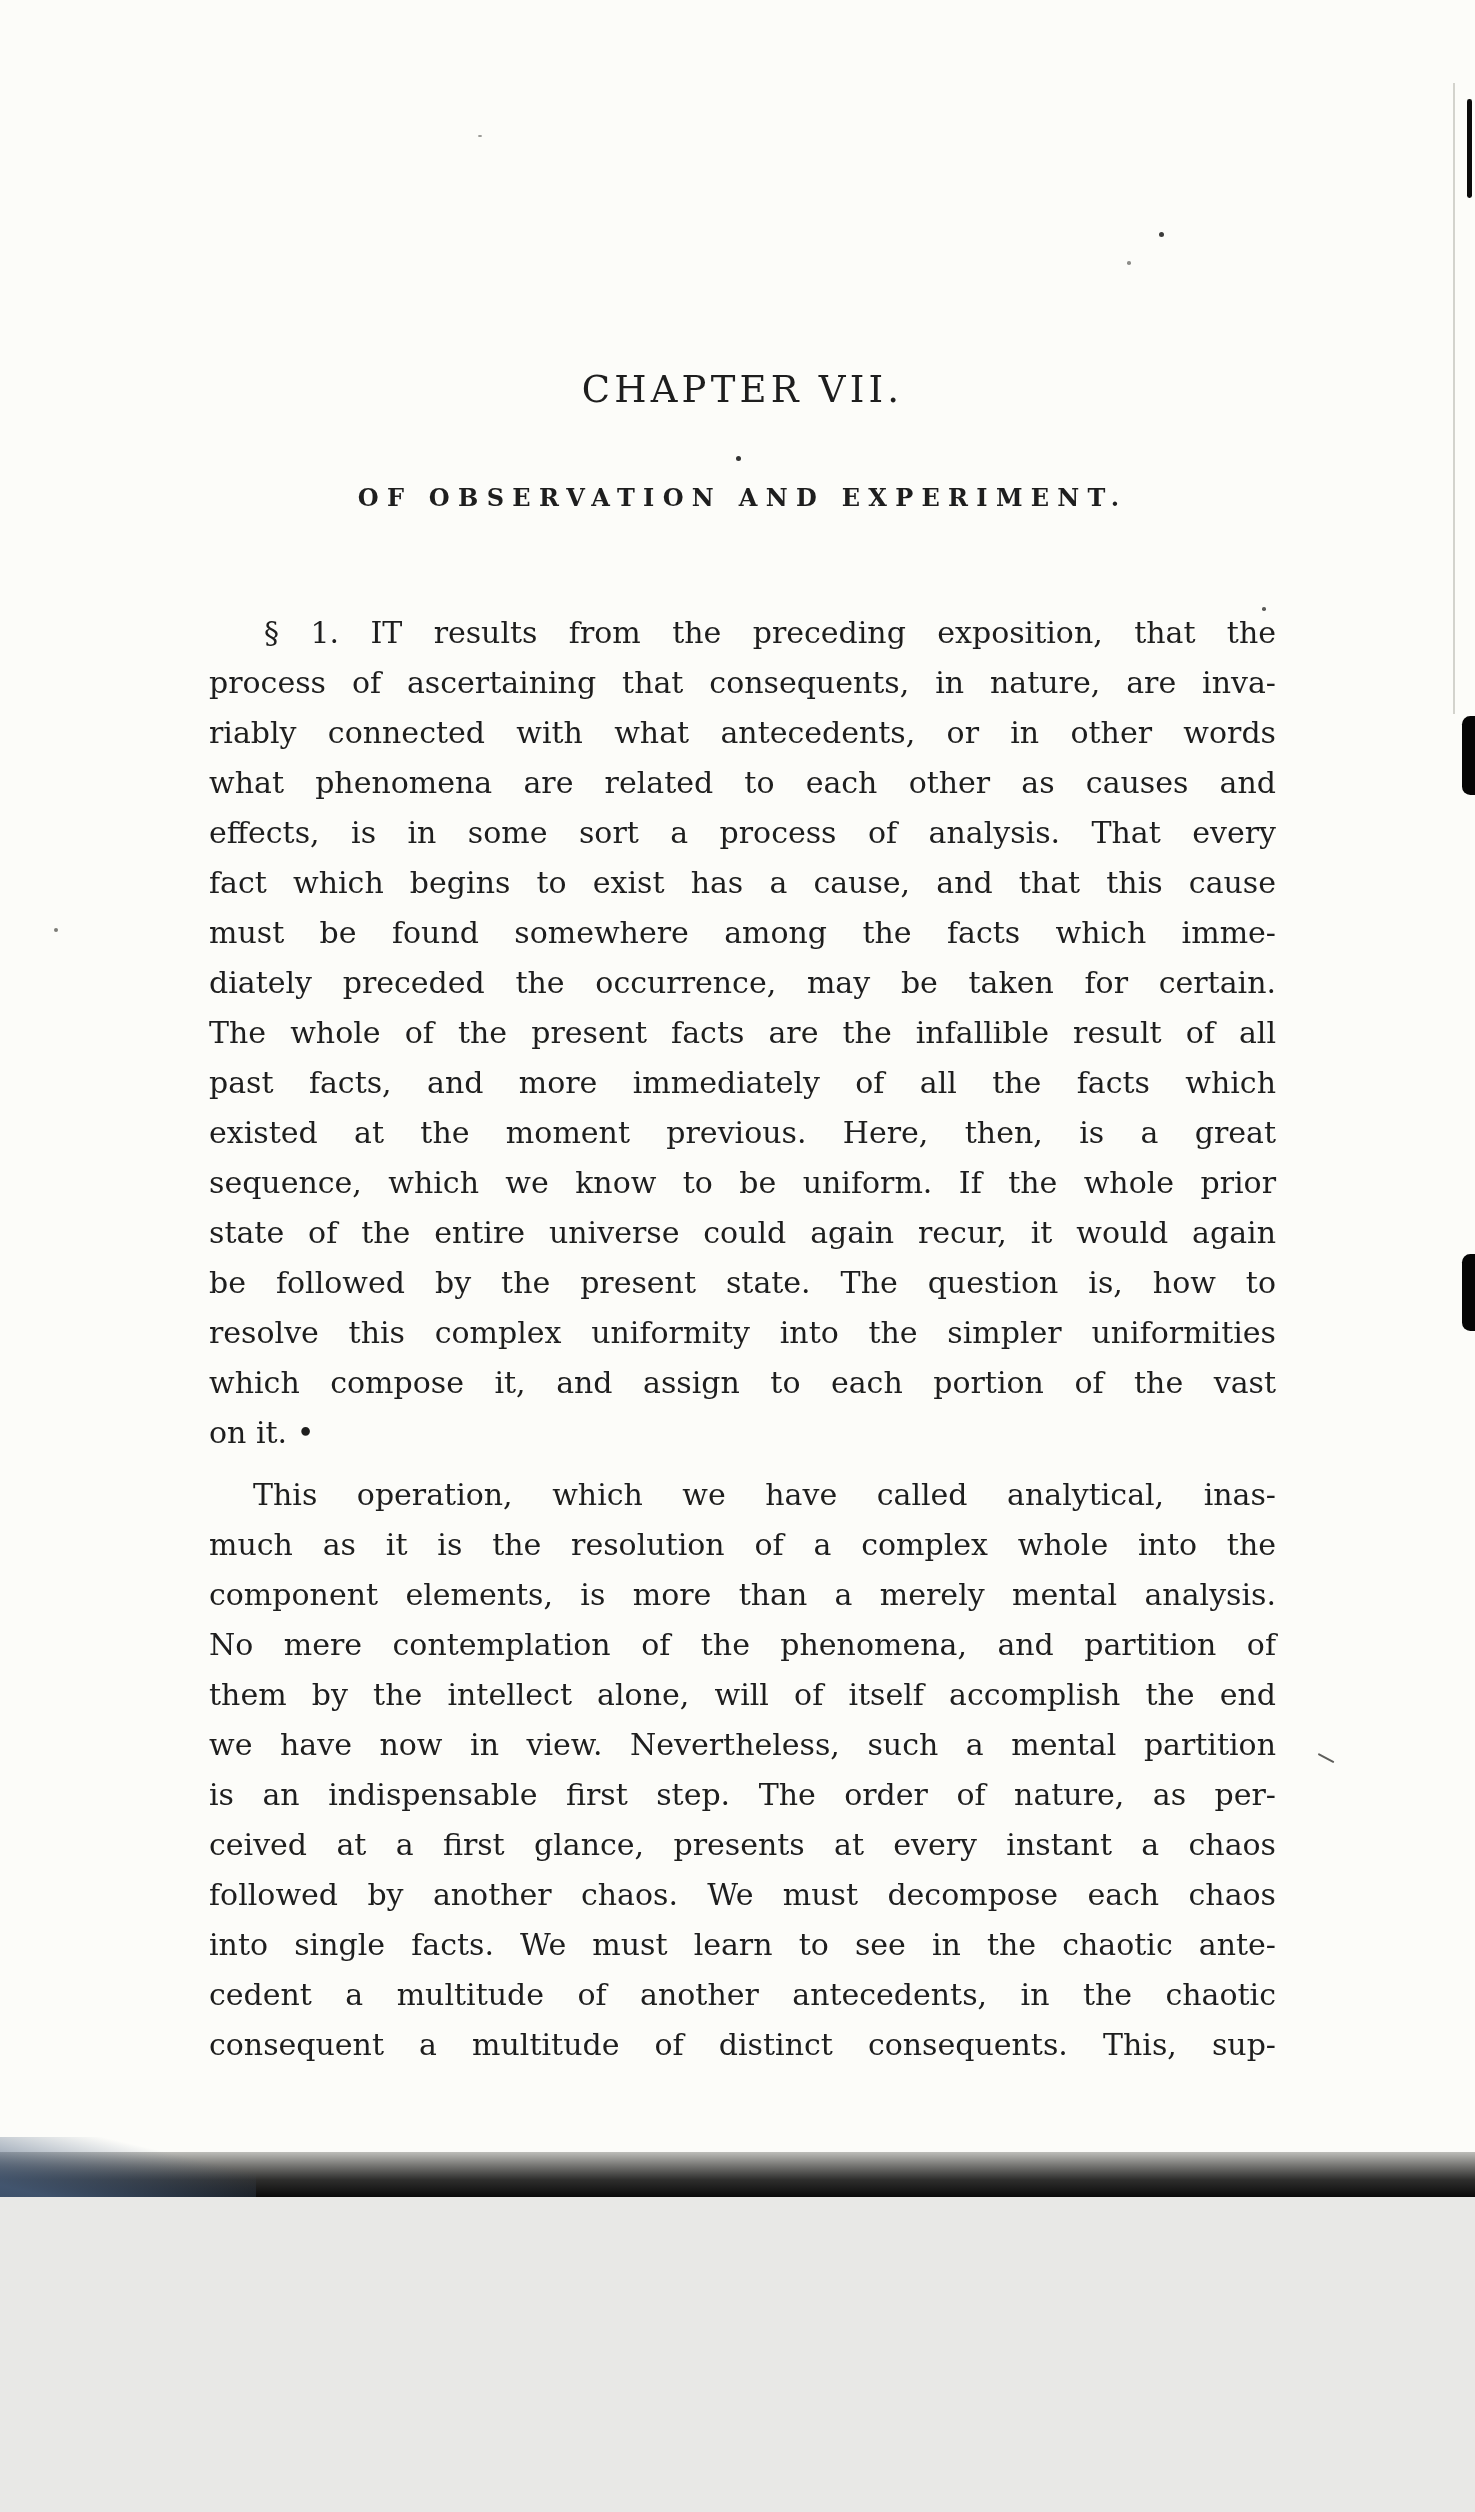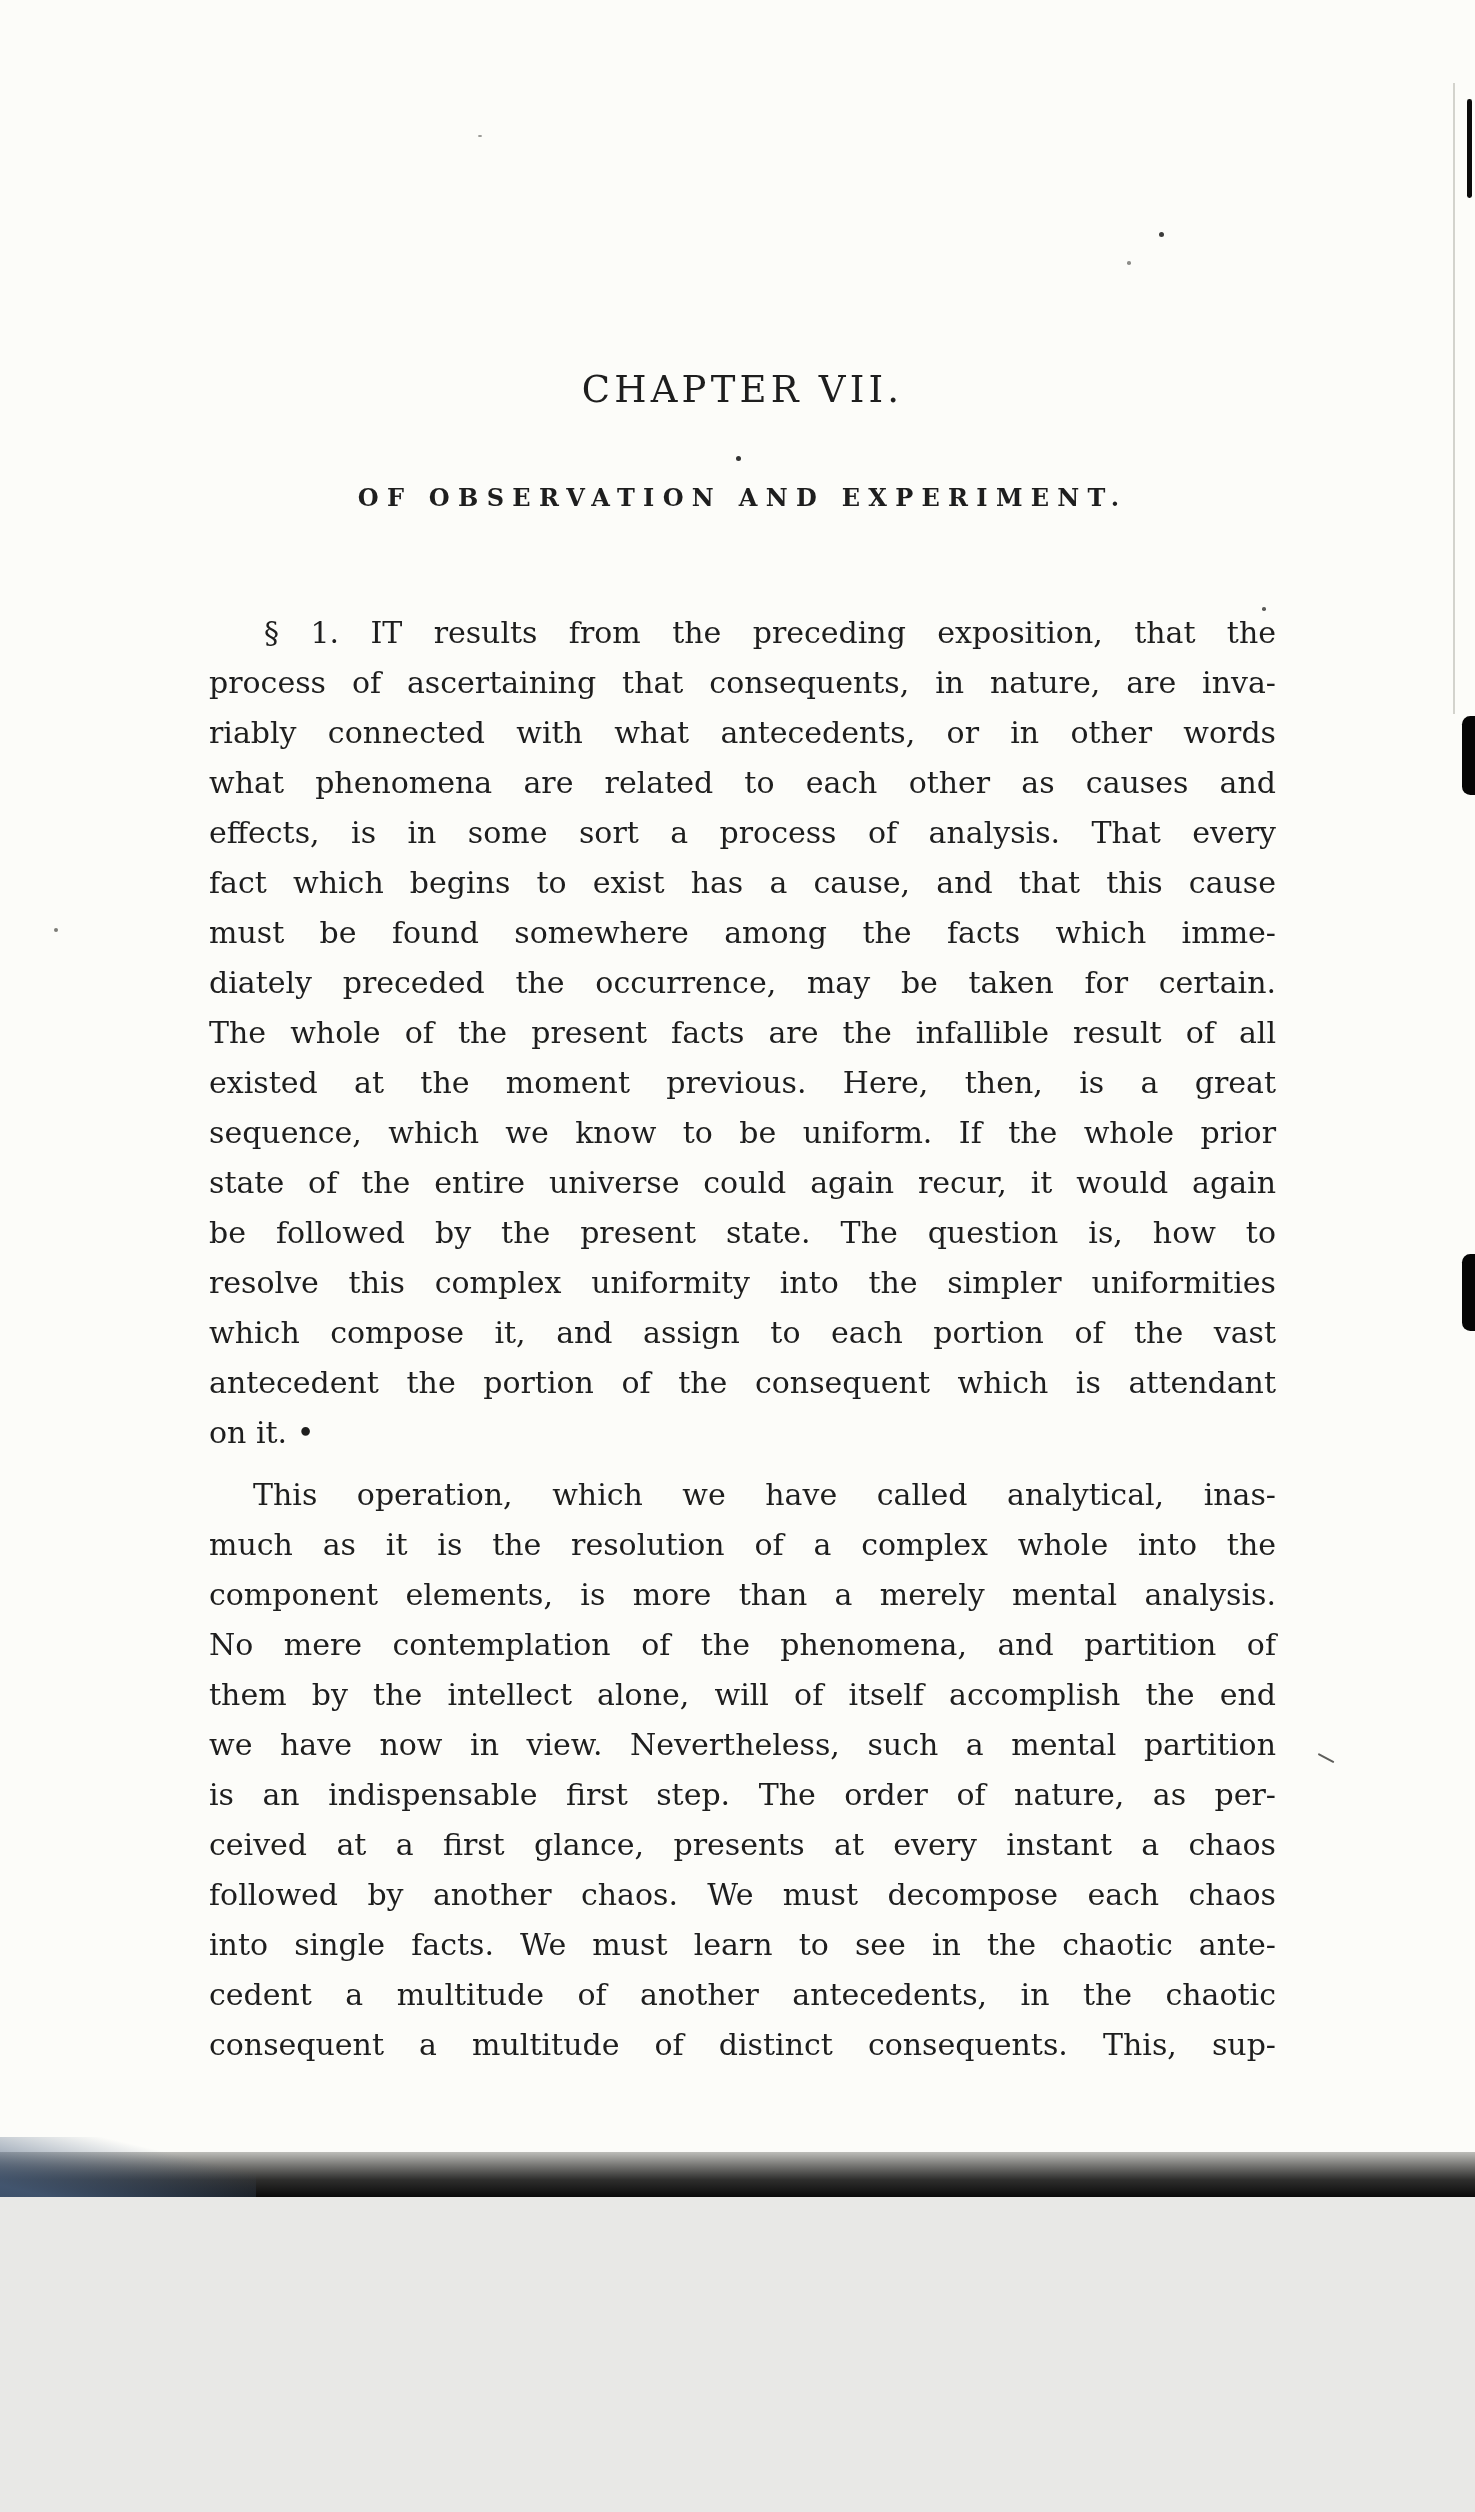--- a/index.html
+++ b/index.html
@@ -107,27 +107,27 @@
         <div class="paragraph">
           <div class="line" style="text-indent: 55px;">§ 1. IT results from the preceding exposition, that the</div>
           <div class="line">process of ascertaining that consequents, in nature, are inva-</div>
           <div class="line">riably connected with what antecedents, or in other words</div>
           <div class="line">what phenomena are related to each other as causes and</div>
           <div class="line">effects, is in some sort a process of analysis. That every</div>
           <div class="line">fact which begins to exist has a cause, and that this cause</div>
           <div class="line">must be found somewhere among the facts which imme-</div>
           <div class="line">diately preceded the occurrence, may be taken for certain.</div>
           <div class="line">The whole of the present facts are the infallible result of all</div>
+          <div class="line">past facts, and more immediately of all the facts which</div>
           <div class="line">existed at the moment previous. Here, then, is a great</div>
           <div class="line">sequence, which we know to be uniform. If the whole prior</div>
           <div class="line">state of the entire universe could again recur, it would again</div>
           <div class="line">be followed by the present state. The question is, how to</div>
           <div class="line">resolve this complex uniformity into the simpler uniformities</div>
           <div class="line">which compose it, and assign to each portion of the vast</div>
-          <div class="line">antecedent the portion of the consequent which is attendant</div>
           <div class="line unjust">on it. •</div>
         </div>
         <div class="paragraph">
           <div class="line" style="text-indent: 44px;">This operation, which we have called analytical, inas-</div>
           <div class="line">much as it is the resolution of a complex whole into the</div>
           <div class="line">component elements, is more than a merely mental analysis.</div>
           <div class="line">No mere contemplation of the phenomena, and partition of</div>
           <div class="line">them by the intellect alone, will of itself accomplish the end</div>
           <div class="line">we have now in view. Nevertheless, such a mental partition</div>
           <div class="line">is an indispensable first step. The order of nature, as per-</div>

